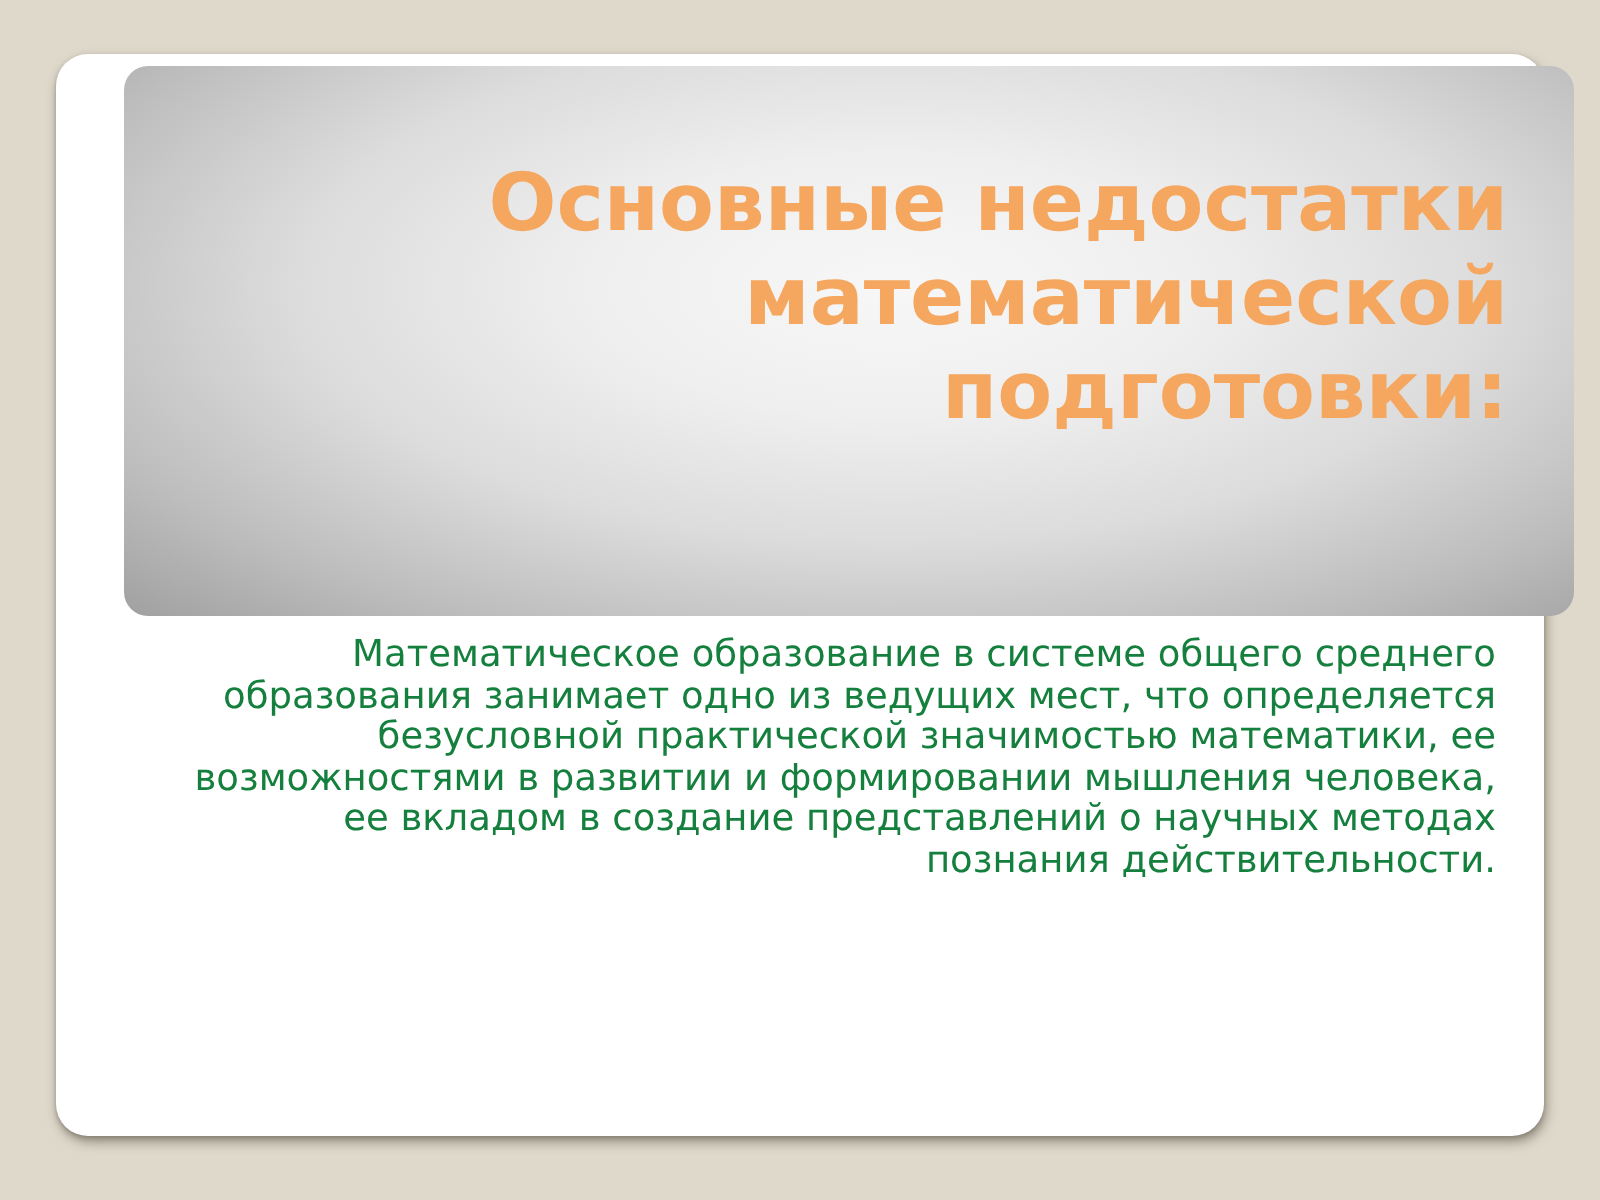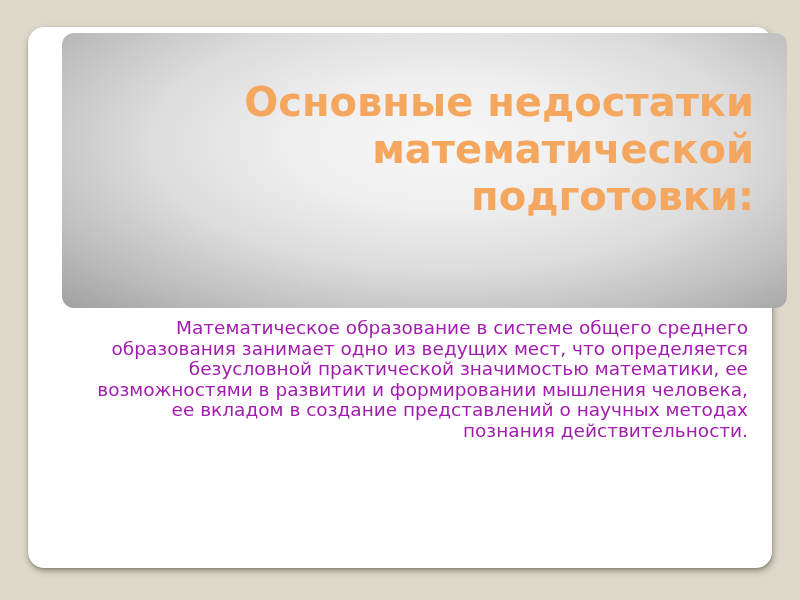--- a/index.html
+++ b/index.html
@@ -50,21 +50,21 @@
     color: #F5A75F;
   }
   .body-text {
     position: absolute;
     left: 68px;
     right: 24px;
     top: 291px;
     text-align: right;
     font-size: 18.5px;
     line-height: 20.5px;
-    color: #a21caf;
+    color: #15803d;
   }
   .body-text p {
     margin: 0;
     white-space: pre-line;
   }
 </style>
 </head>
 <body>
 
 <div class="page">

